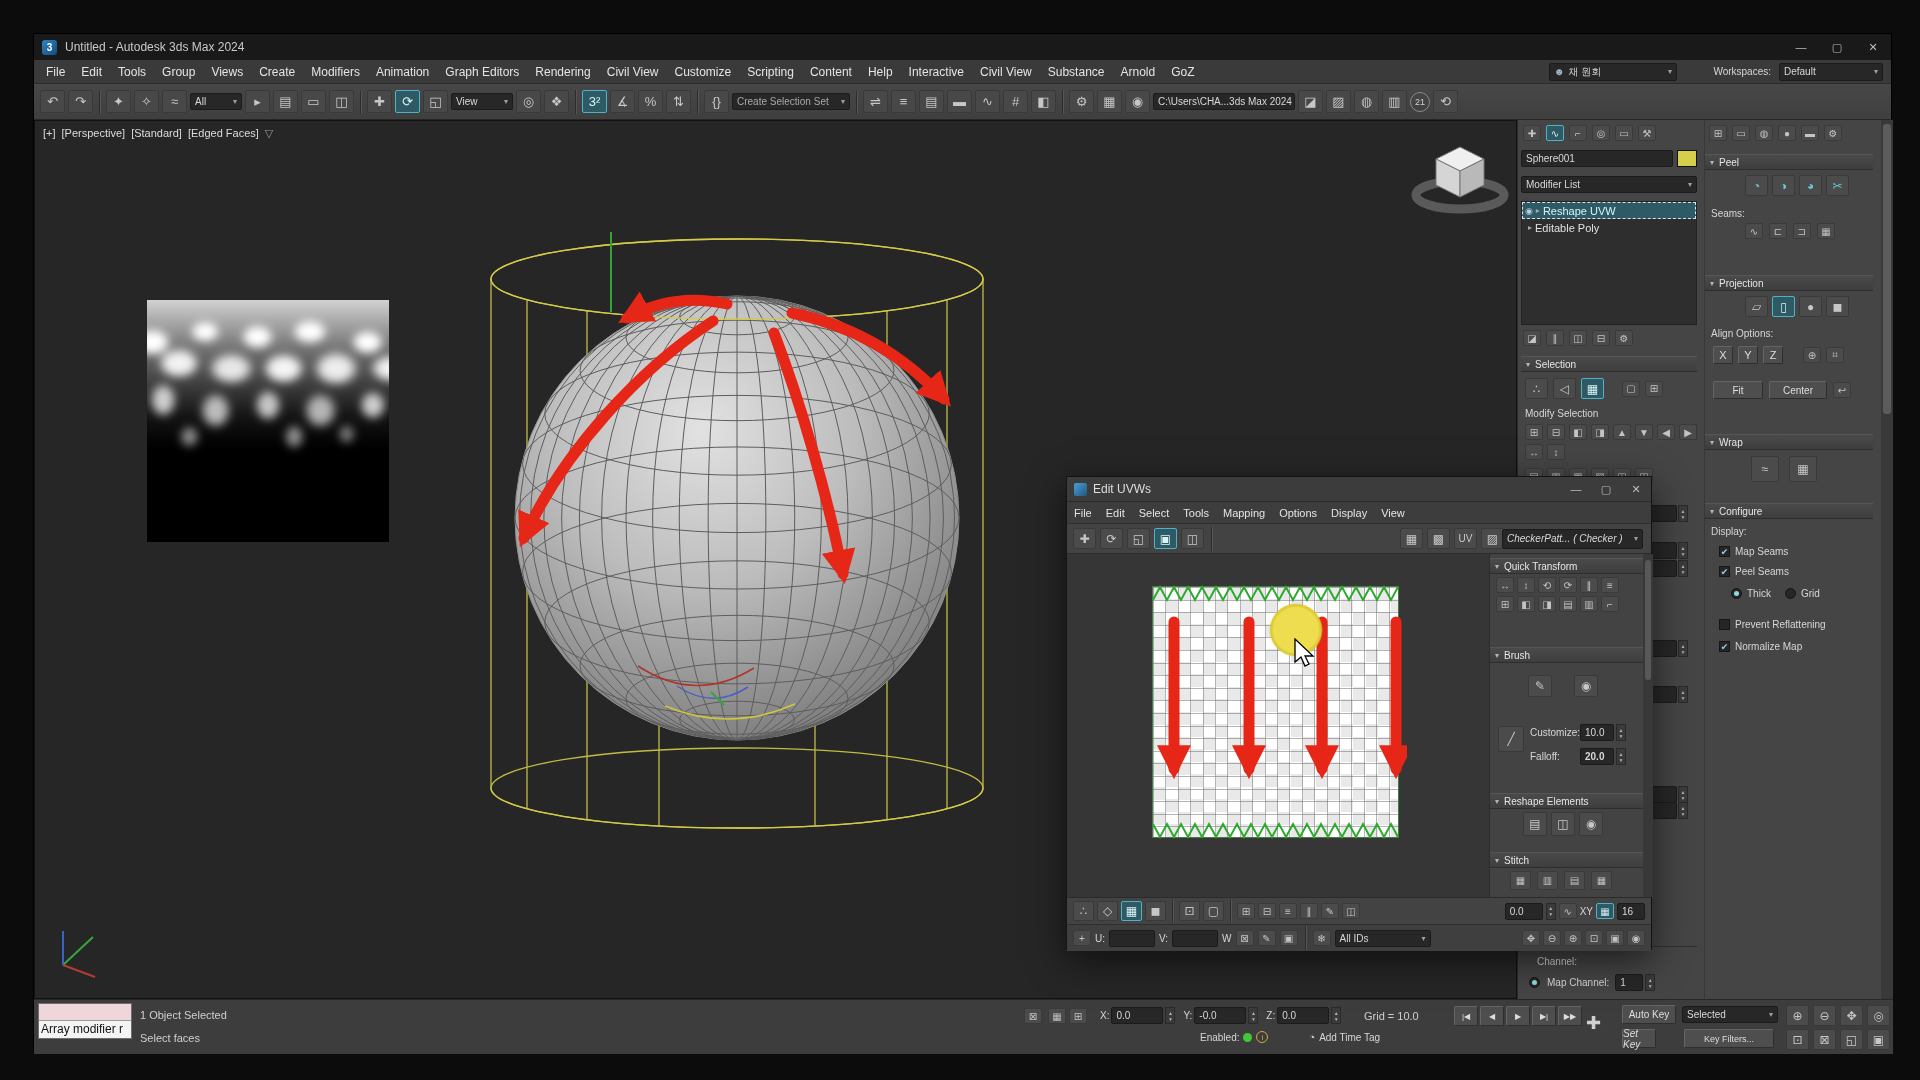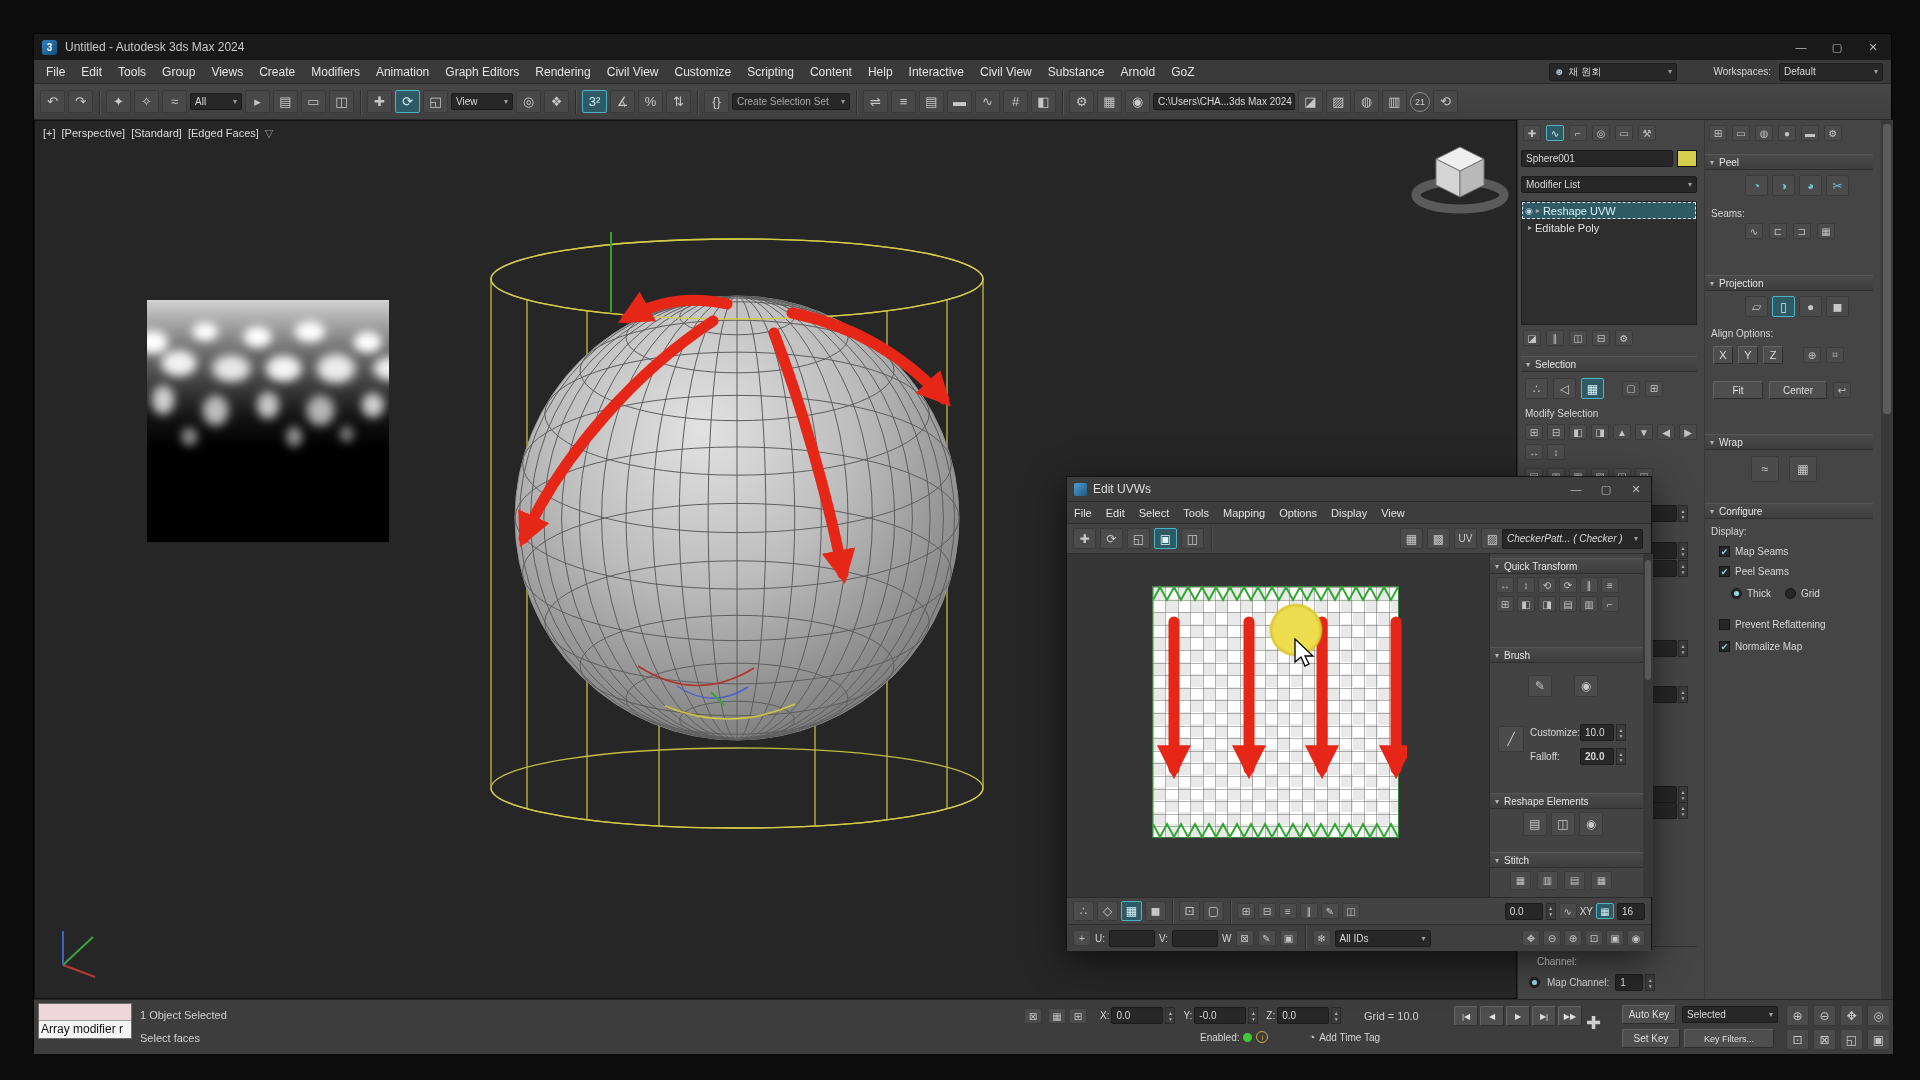--- a/index.html
+++ b/index.html
@@ -761,21 +761,21 @@
           <span class="btn" style="width:24px;height:20px;font-size:8px;">◀</span>
           <span class="btn" style="width:24px;height:20px;font-size:8px;">▶</span>
           <span class="btn" style="width:24px;height:20px;font-size:8px;">▶|</span>
           <span class="btn" style="width:24px;height:20px;font-size:8px;">▶▶</span>
         </span>
     <span style="position:absolute;left:1552px;top:12px;font-size:18px;color:#cfcfcf;">✚</span>
     <span class="btn" style="position:absolute;left:1588px;top:5px;width:54px;height:19px;">Auto Key</span>
     <span class="fld dd" style="position:absolute;left:1648px;top:6px;width:96px;">
           <span>Selected</span>
         </span>
-    <span class="btn" style="position:absolute;left:1588px;top:29px;width:58px;height:19px;">Set Key</span>
+    <span class="btn" style="position:absolute;left:1588px;top:29px;width:34px;height:19px;font-style:italic;">Set Key</span>
     <span class="btn" style="position:absolute;left:1650px;top:29px;width:90px;height:19px;font-size:9px;">Key Filters...</span>
     <span class="row" style="position:absolute;left:1752px;top:5px;gap:4px;">
           <span class="mi">⊕</span>
           <span class="mi">⊖</span>
           <span class="mi">✥</span>
           <span class="mi">◎</span>
         </span>
     <span class="row" style="position:absolute;left:1752px;top:29px;gap:4px;">
           <span class="mi">⊡</span>
           <span class="mi">⊠</span>

